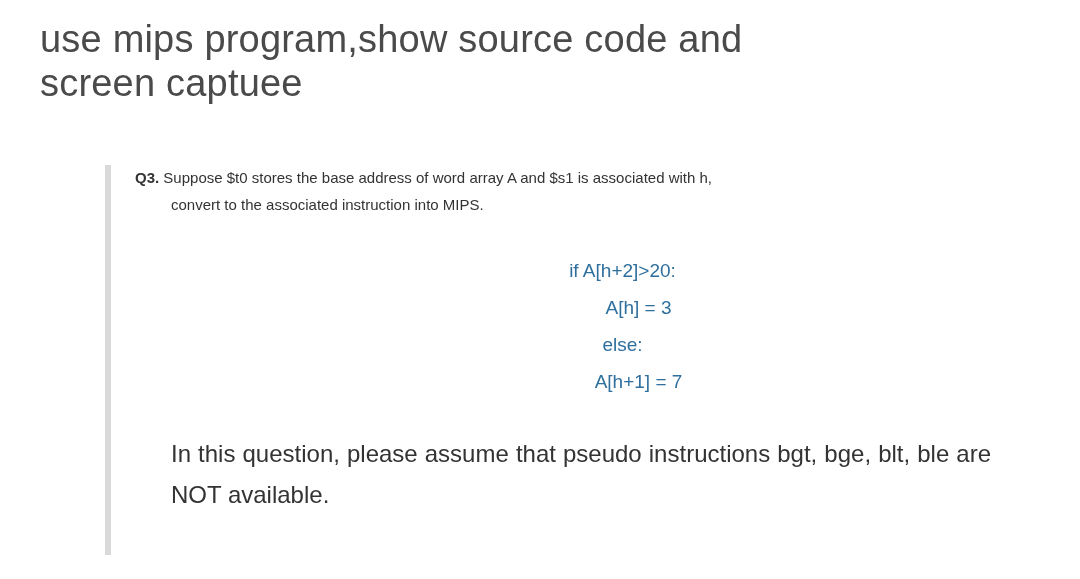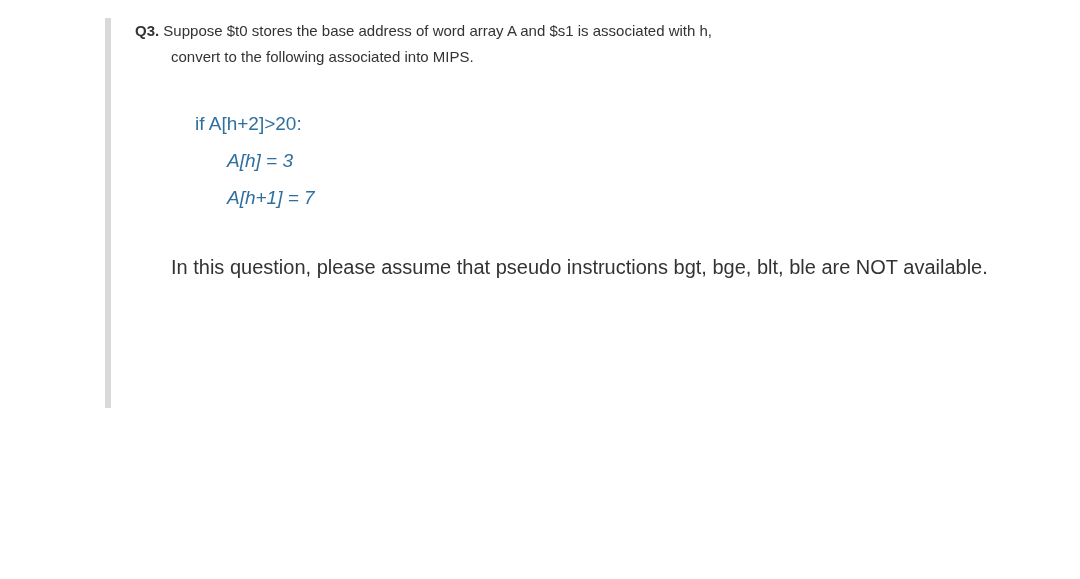--- a/index.html
+++ b/index.html
@@ -47,51 +47,56 @@
   }
   .q-indent {
     margin-left: 36px;
   }
   .pseudo {
     margin-top: 34px;
     margin-left: 60px;
     font-size: 19px;
     line-height: 1.95;
     color: #2e6f9e;
+    text-align: center;
   }
   .pseudo .lvl2 {
     margin-left: 32px;
-    font-style: italic;
   }
   .note {
     margin-top: 34px;
     margin-left: 36px;
-    font-size: 20px;
+    font-size: 24px;
     color: #333;
     line-height: 1.7;
     text-align: justify;
     max-width: 820px;
   }
 </style>
 </head>
 <body>
 
 <div class="page">
 
+  <div class="title">
+    <span>use mips program,show source code and</span><br>
+    <span>screen captuee</span>
+  </div>
 
   <div class="question-block">
     <div class="left-rule"></div>
 
     <div class="q-head">
       <span class="bold">Q3.</span><span> Suppose $t0 stores the base address of word array A and $s1 is associated with h,</span>
-      <div class="q-indent">convert to the following associated into MIPS.</div>
+      <div class="q-indent">convert to the associated instruction into MIPS.</div>
     </div>
 
     <div class="pseudo">
       <div>if A[h+2]&gt;20:</div>
       <div class="lvl2">A[h] = 3</div>
+      <div>else:</div>
       <div class="lvl2">A[h+1] = 7</div>
     </div>
 
     <div class="note">In this question, please assume that pseudo instructions bgt, bge, blt, ble are NOT available.</div>
   </div>
 
 </div>
 
 </body></html>

